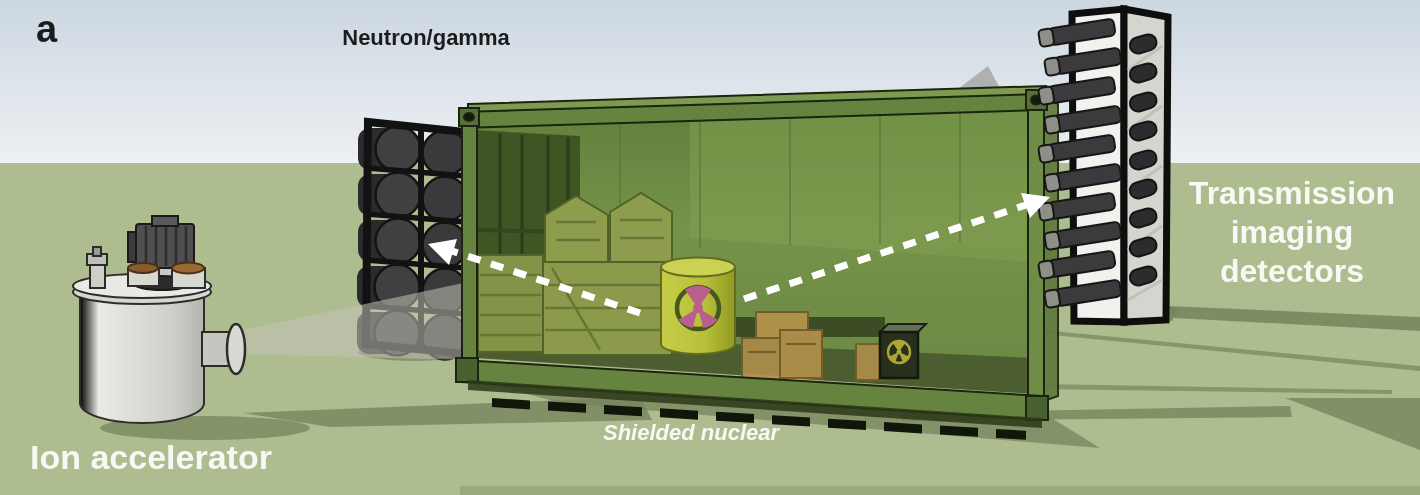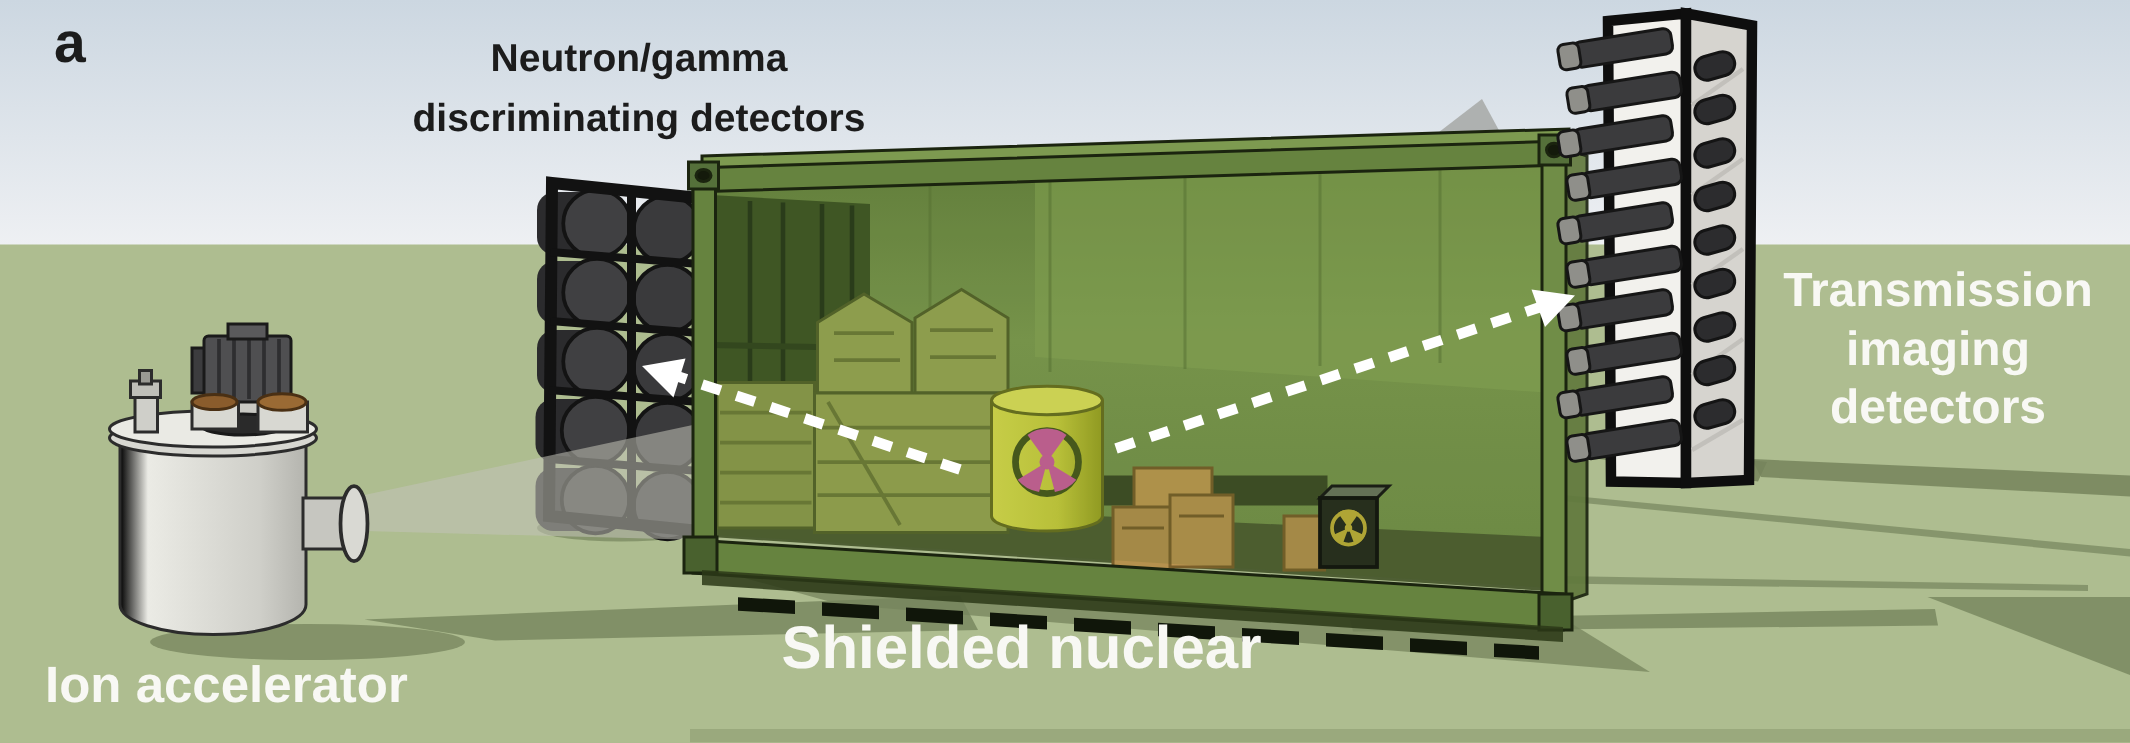--- a/index.html
+++ b/index.html
@@ -4,24 +4,24 @@
 <style>
   html,body{margin:0;padding:0;}
   body{width:1420px;height:495px;overflow:hidden;position:relative;
        font-family:"Liberation Sans", sans-serif;background:#aebd90;}
   .stage{position:absolute;inset:0;width:1420px;height:495px;}
   .lbl{position:absolute;font-weight:bold;white-space:nowrap;}
   .lbl.dark{color:#1c1c1c;}
   .lbl.light{color:#f8f8f4;}
   .center{text-align:center;white-space:normal;}
   #panel-letter{left:36px;top:8px;font-size:38px;}
-  #ng-label{left:230px;top:18px;width:392px;font-size:26px;line-height:40px;}
+  #ng-label{left:230px;top:18px;width:392px;font-size:22px;line-height:40px;}
   #tr-label{left:1160px;top:174px;width:264px;font-size:32px;line-height:39px;}
   #ion-label{left:30px;top:438px;font-size:34px;}
-  #sh-label{left:481px;top:412px;width:400px;font-size:40px;line-height:41px;}
+  #sh-label{left:491px;top:412px;width:400px;font-size:22px;line-height:41px;font-style:italic;}
 </style>
 </head>
 <body>
 
 <svg class="stage" viewBox="0 0 1420 495">
   <defs>
     <linearGradient id="skyGrad" x1="0" y1="0" x2="0" y2="1">
       <stop offset="0" stop-color="#ccd7e1"></stop>
         <stop offset="1" stop-color="#eef0f3"></stop>
     </linearGradient>
@@ -304,21 +304,20 @@
       <line x1="744" y1="299" x2="1026" y2="205" stroke="#ffffff" stroke-width="7" stroke-dasharray="13 11"></line>
       <polygon points="1050,197 1021,193 1030,218" fill="#ffffff"></polygon>
     </g>
   </g>
 </svg>
 
 <div id="panel-letter" class="lbl dark">a</div>
 
 <div id="ng-label" class="lbl dark center">
   <div>Neutron/gamma</div>
-  <div>discriminating detectors</div>
 </div>
 
 <div id="tr-label" class="lbl light center">
   <div>Transmission</div>
   <div>imaging</div>
   <div>detectors</div>
 </div>
 
 <div id="ion-label" class="lbl light">Ion accelerator</div>
 

